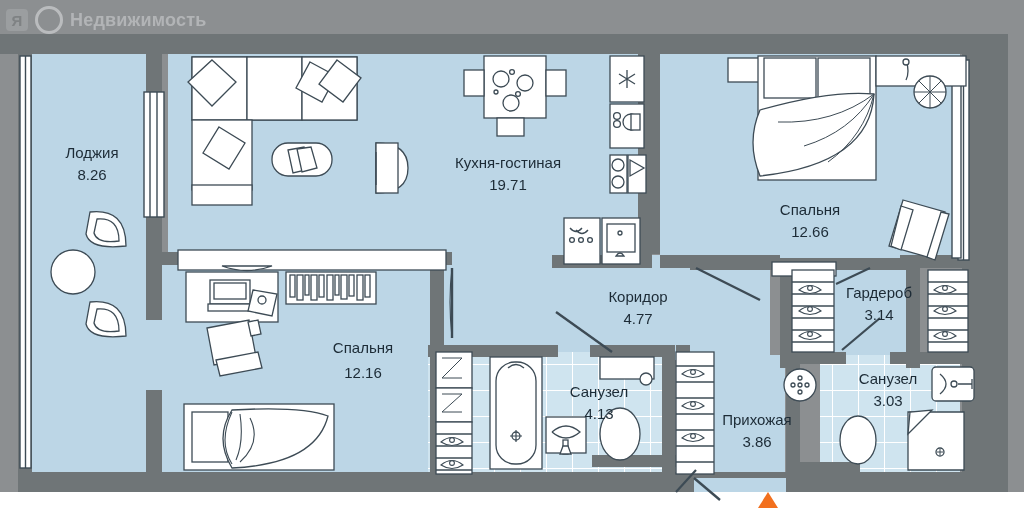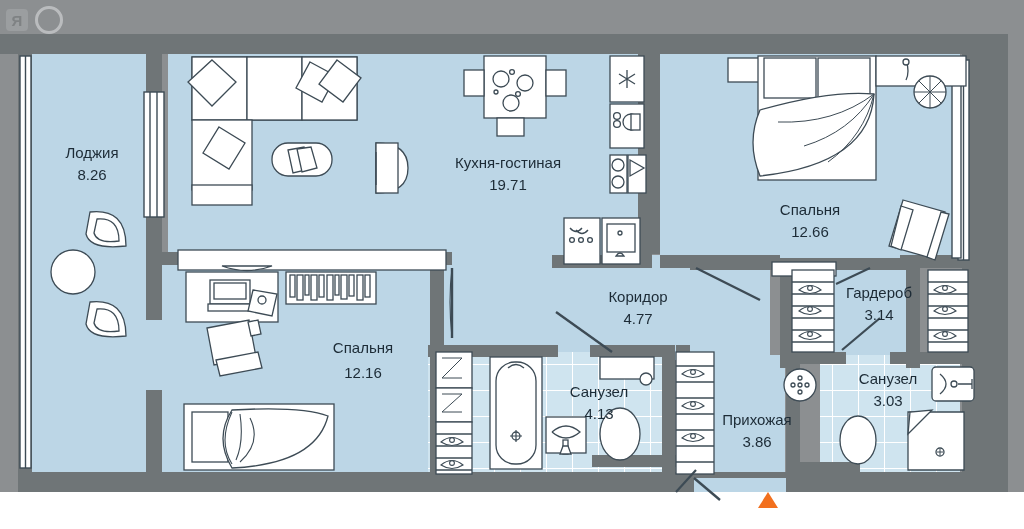--- a/index.html
+++ b/index.html
@@ -422,15 +422,16 @@
       <text class="lbl lbl-area" x="888" y="406">3.03</text>
 
       <text class="lbl lbl-name" x="757" y="425">Прихожая</text>
       <text class="lbl lbl-area" x="757" y="447">3.86</text>
     </g>
   </svg>
 
   <div class="wm">
     <span class="lg1">Я</span>
     <span class="lg2"></span>
+    <span>Недвижимость</span>
   </div>
 
 </div>
 
 </body></html>

